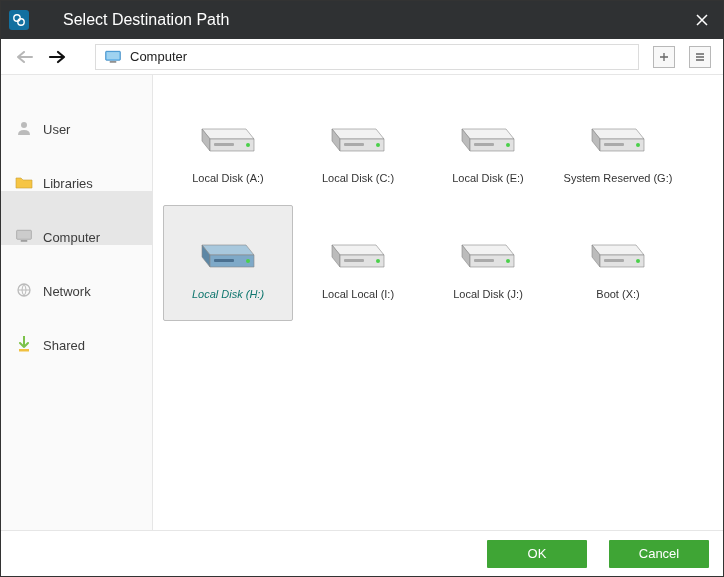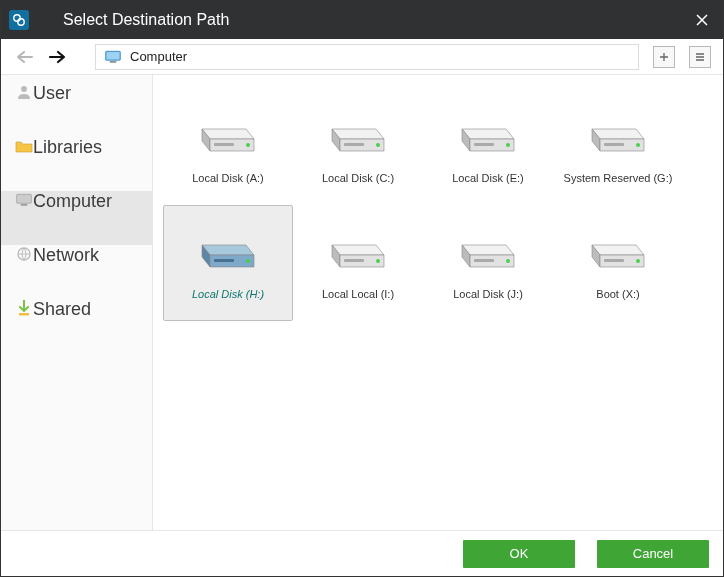--- a/index.html
+++ b/index.html
@@ -11,31 +11,31 @@
   .close-btn { width: 30px; height: 30px; display: flex; align-items: center; justify-content: center; cursor: pointer; font-size: 15px; }
   .toolbar { height: 36px; background: #fff; border-bottom: 1px solid #e6e6e6; display: flex; align-items: center; padding: 0 12px; gap: 8px; }
   .nav-btn { width: 24px; height: 24px; display: flex; align-items: center; justify-content: center; cursor: pointer; }
   .nav-btn.disabled { opacity: 0.35; cursor: default; }
   .location-bar { flex: 1; height: 26px; border: 1px solid #dcdcdc; margin-left: 18px; display: flex; align-items: center; padding: 0 8px; background: #fff; }
   .loc-icon { width: 18px; height: 14px; margin-right: 8px; }
   .loc-text { font-size: 13px; color: #222; }
   .tool-btn { width: 22px; height: 22px; border: 1px solid #b8b8b8; background: #f8f8f8; margin-left: 6px; display: flex; align-items: center; justify-content: center; cursor: pointer; }
   .main { flex: 1; display: flex; min-height: 0; }
   .sidebar { width: 152px; background: #fafafa; border-right: 1px solid #e6e6e6; padding-top: 8px; }
-  .side-item { height: 54px; display: flex; align-items: flex-start; padding-left: 14px; cursor: pointer; font-size: 18px; color: #3c3c3c; }
+  .side-item { height: 54px; display: flex; align-items: flex-end; padding-left: 14px; gap: 10px; cursor: pointer; font-size: 13px; color: #3c3c3c; }
   .side-item.active { background: #e6e6e6; }
   .side-icon { width: 18px; height: 18px; display: flex; align-items: center; justify-content: center; }
   .content { flex: 1; padding: 14px 10px; display: flex; flex-wrap: wrap; align-content: flex-start; gap: 0; overflow: auto; }
   .disk { width: 130px; height: 116px; display: flex; flex-direction: column; align-items: center; justify-content: center; border: 1px solid transparent; cursor: pointer; }
   .disk.selected { background: #ededed; border: 1px solid #bfbfbf; border-radius: 2px; }
   .disk-label { font-size: 11px; margin-top: 10px; color: #333; text-align: left; }
   .disk.selected .disk-label { color: #0f766e; font-style: italic; }
   .drive-svg { width: 64px; height: 48px; }
   .footer { height: 46px; border-top: 1px solid #e6e6e6; display: flex; align-items: center; justify-content: flex-end; padding-right: 14px; gap: 10px; }
-  .btn { width: 112px; height: 28px; border: none; color: #fff; font-size: 13px; cursor: pointer; border-radius: 1px; }
+  .btn { width: 100px; height: 28px; border: none; color: #fff; font-size: 13px; cursor: pointer; border-radius: 1px; }
   .btn-ok { background: #3fa535; }
   .btn-cancel { background: #3fa535; margin-left: 12px; }
 </style>
 </head>
 <body>
 
 <div class="window">
   <div class="titlebar">
     <span class="app-icon">
       <svg width="14" height="14" viewBox="0 0 14 14">

